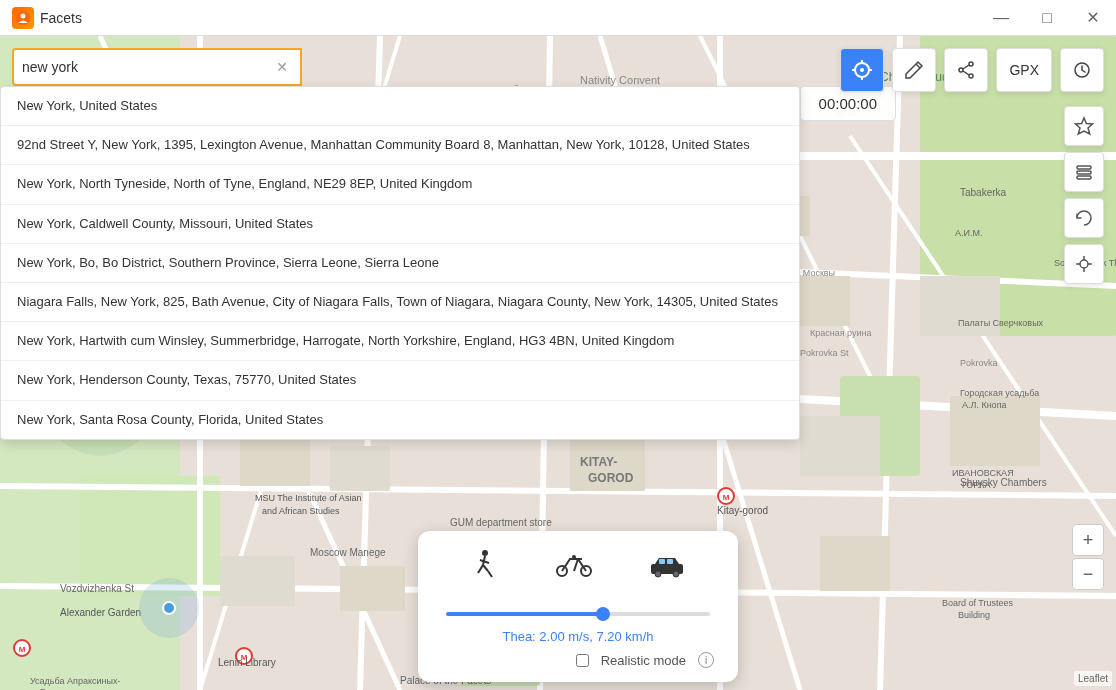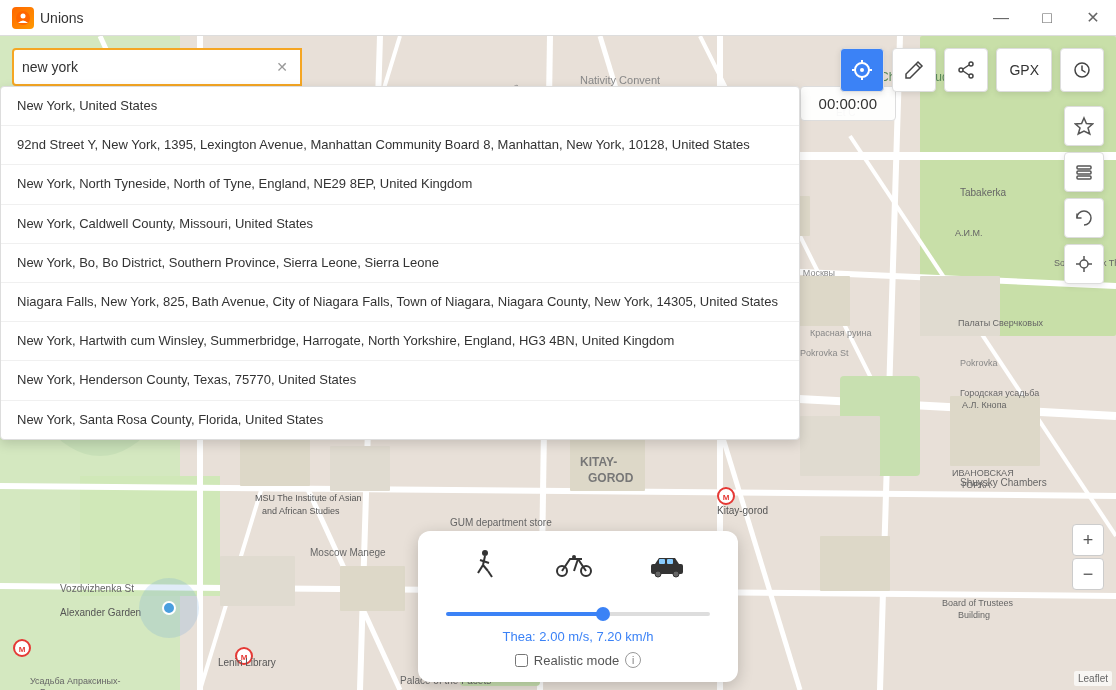--- a/index.html
+++ b/index.html
@@ -130,21 +130,21 @@
     }
     #speed-slider::-webkit-slider-thumb {
       appearance: none; width: 14px; height: 14px; border-radius: 50%;
       background: #3b82f6; cursor: pointer;
     }
     #speed-text {
       font-size: 13px; color: #555; margin-bottom: 8px;
     }
     #speed-text span { color: #3b82f6; font-weight: 500; }
     #realistic-mode {
-      display: flex; align-items: center; justify-content: center; gap: 6px; font-size: 13px; color: #555;
+      display: flex; align-items: center; justify-content: flex-end; gap: 12px; font-size: 13px; color: #555;
     }
     #realistic-mode input { cursor: pointer; }
     .info-icon {
       width: 16px; height: 16px; border-radius: 50%; border: 1px solid #999;
       display: inline-flex; align-items: center; justify-content: center;
       font-size: 10px; color: #777; cursor: pointer;
     }
 
     
     #leaflet-attr {
@@ -166,21 +166,21 @@
 
 <div id="titlebar">
   <div class="logo">
     <div class="logo-icon">
       <svg width="16" height="16" viewBox="0 0 16 16" fill="none">
         <circle cx="8" cy="8" r="7" fill="#ff6600"></circle>
         <circle cx="8" cy="6" r="2.5" fill="white"></circle>
         <path d="M3 13 Q8 8 13 13" fill="white"></path>
       </svg>
     </div>
-    <span class="app-title">Unions</span>
+    <span class="app-title">Facets</span>
   </div>
   <div class="win-controls">
     <div class="win-btn">
       <span>—</span>
     </div>
     <div class="win-btn">
       <span>□</span>
     </div>
     <div class="win-btn close">
       <span>✕</span>

